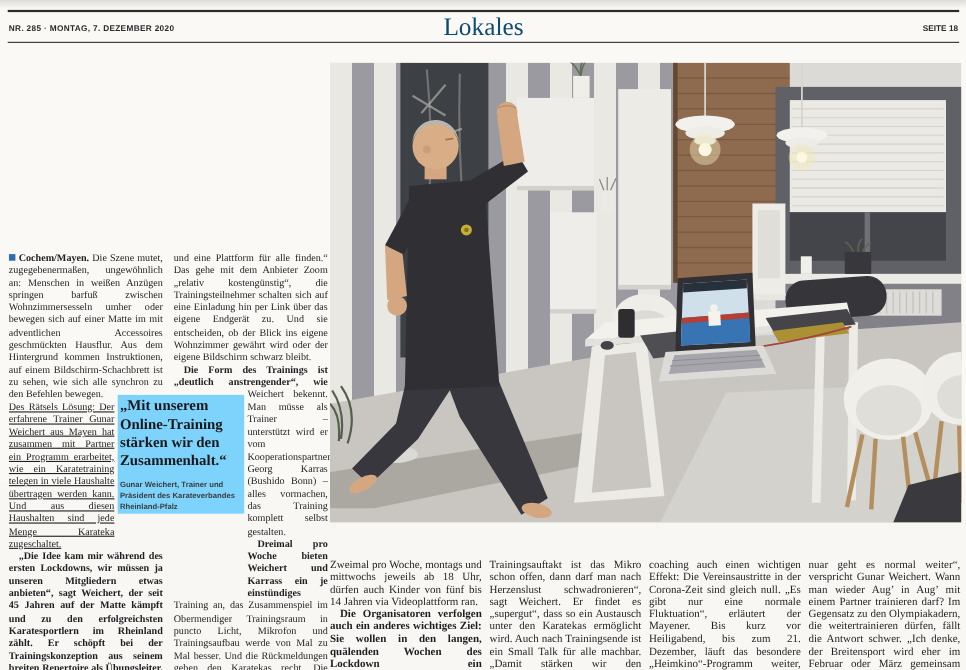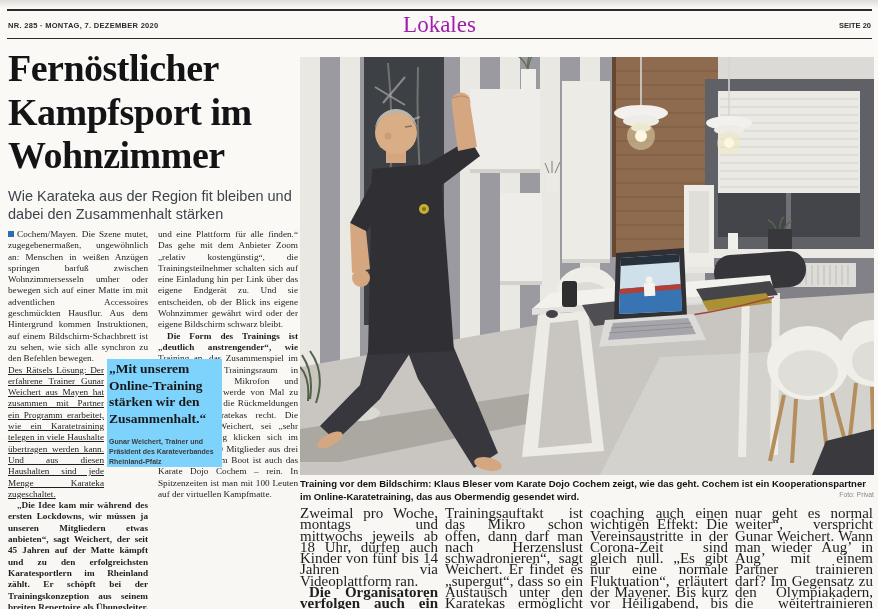--- a/index.html
+++ b/index.html
@@ -2,72 +2,72 @@
 <html lang="de"><head>
 <meta charset="utf-8">
 <style>
   html,body{margin:0;padding:0;}
   body{width:878px;height:609px;overflow:hidden;background:#f8f7f4;}
   .page{position:relative;width:878px;height:438px;background:#faf9f6;font-family:"Liberation Serif",serif;color:#1e1e20;}
   .top-shade{position:absolute;left:0;top:0;width:878px;height:8px;background:linear-gradient(#dedcd8,#faf9f6);}
   
   .masthead{position:absolute;top:9px;left:7px;right:6px;height:27px;border-top:2.5px solid #2c2c2e;border-bottom:1.5px solid #2c2c2e;}
   .issue{position:absolute;left:1px;top:10px;font:600 7.5px "Liberation Sans",sans-serif;letter-spacing:.3px;color:#2a2a2c;}
-  .section{position:absolute;left:0;right:0;top:1px;text-align:center;font:400 23px/26px "Liberation Serif",serif;color:#a21caf;}
+  .section{position:absolute;left:0;right:0;top:1px;text-align:center;font:400 23px/26px "Liberation Serif",serif;color:#0c4a6e;}
   .pageno{position:absolute;right:1px;top:10px;font:700 7.5px "Liberation Sans",sans-serif;color:#2a2a2c;}
   
   .headline{position:absolute;left:8px;top:47px;width:294px;margin:0;font:700 38px/1.15 "Liberation Serif",serif;letter-spacing:-.5px;color:#141416;}
   .subheadline{position:absolute;left:8px;top:187px;width:292px;margin:0;font:400 14.5px/1.26 "Liberation Sans",sans-serif;color:#3f444b;}
   
   .body-text{position:absolute;left:8px;top:229px;width:292px;height:380px;overflow:hidden;font-size:9.2px;line-height:11.3px;}
   .col1{position:absolute;left:0;top:0;width:140px;}
   .col2{position:absolute;left:150px;top:0;width:140px;}
   .seg{margin:0;text-align:justify;hyphens:auto;}
   .ind{text-indent:9px;font-weight:bold;}
   .fj{text-align-last:justify;}
   .narrow-r{width:96px;text-decoration:underline;}
   .narrow-l{margin-left:67px;}
   .bullet{display:inline-block;width:6px;height:6px;background:#2e6db4;margin-right:3px;}
-  .leadin{font-weight:400;}
+  .leadin{font-weight:700;}
   .pullquote{position:absolute;left:99px;top:130px;width:113px;background:#7dd3fc;padding:2px 0 0 2px;}
   .pq-text{font:600 13.5px/1.24 "Liberation Serif",serif;color:#18181a;}
   .pq-attr{margin-top:9px;font:700 7px/1.45 "Liberation Sans",sans-serif;color:#3c3c3e;}
   
   .photo{position:absolute;left:300px;top:57px;width:574px;height:418px;margin:0;}
   .photo svg{display:block;}
   .caption-wrap{position:absolute;left:300px;top:478px;width:574px;font:700 9.5px/12.5px "Liberation Sans",sans-serif;color:#121212;}
   .credit{position:absolute;right:0;top:14px;font:400 6.8px/1 "Liberation Sans",sans-serif;color:#8a8a88;}
   
-  .bottom{position:absolute;left:300px;top:508px;width:574px;height:101px;overflow:hidden;display:flex;gap:7px;font-size:15px;line-height:11.3px;}
+  .bottom{position:absolute;left:300px;top:508px;width:574px;height:101px;overflow:hidden;display:flex;gap:7px;font-size:10px;line-height:11.3px;}
   .bcol{flex:0 0 138px;width:138px;}
 </style>
 </head>
 <body>
 
 <div class="page">
   <div class="top-shade"></div>
 
   <header class="masthead">
     <span class="issue">NR. 285 · MONTAG, 7. DEZEMBER 2020</span>
     <span class="section">Lokales</span>
-    <span class="pageno">SEITE 20</span>
+    <span class="pageno">SEITE 18</span>
   </header>
 
-  <h1 class="headline">Fernöstlicher Kampfsport im Wohnzimmer</h1>
-  <h2 class="subheadline">Wie Karateka aus der Region fit bleiben und dabei den Zusammenhalt stärken</h2>
 
   <section class="body-text">
     <div class="col1">
       <p class="seg"><span class="bullet"></span><b class="leadin">Cochem/Mayen.</b> <span>Die Szene mutet, zugegebenermaßen, ungewöhnlich an: Menschen in weißen Anzügen springen barfuß zwischen Wohnzimmersesseln umher oder bewegen sich auf einer Matte im mit adventlichen Accessoires geschmückten Hausflur. Aus dem Hintergrund kommen Instruktionen, auf einem Bildschirm-Schachbrett ist zu sehen, wie sich alle synchron zu den Befehlen bewegen.</span></p>
       <p class="seg narrow-r"><span>Des Rätsels Lösung: Der erfahrene Trainer Gunar Weichert aus Mayen hat zusammen mit Partner ein Programm erarbeitet, wie ein Karatetraining telegen in viele Haushalte übertragen werden kann. Und aus diesen Haushalten sind jede Menge Karateka zugeschaltet.</span></p>
       <p class="seg ind"><span>„Die Idee kam mir während des ersten Lockdowns, wir müssen ja unseren Mitgliedern etwas anbieten“, sagt Weichert, der seit 45 Jahren auf der Matte kämpft und zu den erfolgreichsten Karatesportlern im Rheinland zählt. Er schöpft bei der Trainingskonzeption aus seinem breiten Repertoire als Übungsleiter. Aber: Das Training muss mehr Hürden nehmen als in normalen Zeiten. „Wir mussten die Technik einrichten</span></p>
     </div>
     <div class="col2">
       <p class="seg"><span>und eine Plattform für alle finden.“ Das gehe mit dem Anbieter Zoom „relativ kostengünstig“, die Trainingsteilnehmer schalten sich auf eine Einladung hin per Link über das eigene Endgerät zu. Und sie entscheiden, ob der Blick ins eigene Wohnzimmer gewährt wird oder der eigene Bildschirm schwarz bleibt.</span></p>
       <p class="seg ind fj"><span>Die Form des Trainings ist „deutlich anstrengender“, wie</span></p>
+      <p class="seg narrow-l"><span>Weichert bekennt. Man müsse als Trainer – unterstützt wird er vom Kooperationspartner Georg Karras (Bushido Bonn) – alles vormachen, das Training komplett selbst gestalten.</span></p>
+      <p class="seg narrow-l ind fj"><span>Dreimal pro Woche bieten Weichert und Karrass ein je einstündiges</span></p>
       <p class="seg"><span>Training an, das Zusammenspiel im Obermendiger Trainingsraum in puncto Licht, Mikrofon und Trainingsaufbau werde von Mal zu Mal besser. Und die Rückmeldungen geben den Karatekas recht. Die Resonanz, so Weichert, sei „sehr gut“. Regelmäßig klicken sich im Schnitt 40 bis 50 Mitglieder aus drei Vereinen – mit im Boot ist auch das Karate Dojo Cochem – rein. In Spitzenzeiten ist man mit 100 Leuten auf der virtuellen Kampfmatte.</span></p>
     </div>
     <aside class="pullquote">
       <div class="pq-text">„Mit unserem Online-Training stärken wir den Zusammenhalt.“</div>
       <div class="pq-attr">Gunar Weichert, Trainer und Präsident des Karateverbandes Rheinland-Pfalz</div>
     </aside>
   </section>
 
   <figure class="photo">
     <svg width="574" height="418" viewBox="0 0 574 418" xmlns="http://www.w3.org/2000/svg">
@@ -208,24 +208,20 @@
         <path d="M75,74 A21,21 0 0 1 117,72 q-2,-8 -8,-12 q-12,-8 -24,-1 q-8,5 -10,13 z" fill="#b6b2ab"></path>
         <circle cx="88" cy="79" r="3.5" fill="#c99a74"></circle>
         <path d="M105,70 l7,-1" stroke="#8a6a52" stroke-width="1.4" fill="none"></path>
         <circle cx="124" cy="152" r="5" fill="#c3ad2c"></circle>
         <circle cx="124" cy="152" r="2" fill="#7a6c14"></circle>
       </g>
       <rect width="574" height="418" fill="#f5efe2" opacity="0.05"></rect>
     </svg>
   </figure>
 
-  <div class="caption-wrap">
-    <span>Training vor dem Bildschirm: Klaus Bleser vom Karate Dojo Cochem zeigt, wie das geht. Cochem ist ein Kooperationspartner im Online-Karatetraining, das aus Obermendig gesendet wird.</span>
-    <span class="credit">Foto: Privat</span>
-  </div>
 
   <section class="bottom">
     <div class="bcol">
       <p class="seg"><span>Zweimal pro Woche, montags und mittwochs jeweils ab 18 Uhr, dürfen auch Kinder von fünf bis 14 Jahren via Videoplattform ran.</span></p>
       <p class="seg ind"><span>Die Organisatoren verfolgen auch ein anderes wichtiges Ziel: Sie wollen in den langen, quälenden Wochen des Lockdown ein Zusammengehörigkeitsgefühl vermitteln. „Eine Viertelstunde vor</span></p>
     </div>
     <div class="bcol">
       <p class="seg"><span>Trainingsauftakt ist das Mikro schon offen, dann darf man nach Herzenslust schwadronieren“, sagt Weichert. Er findet es „supergut“, dass so ein Austausch unter den Karatekas ermöglicht wird. Auch nach Trainingsende ist ein Small Talk für alle machbar. „Damit stärken wir den Zusammenhalt.“ Für die drei Vereine hat das Video-</span></p>
     </div>
     <div class="bcol">

